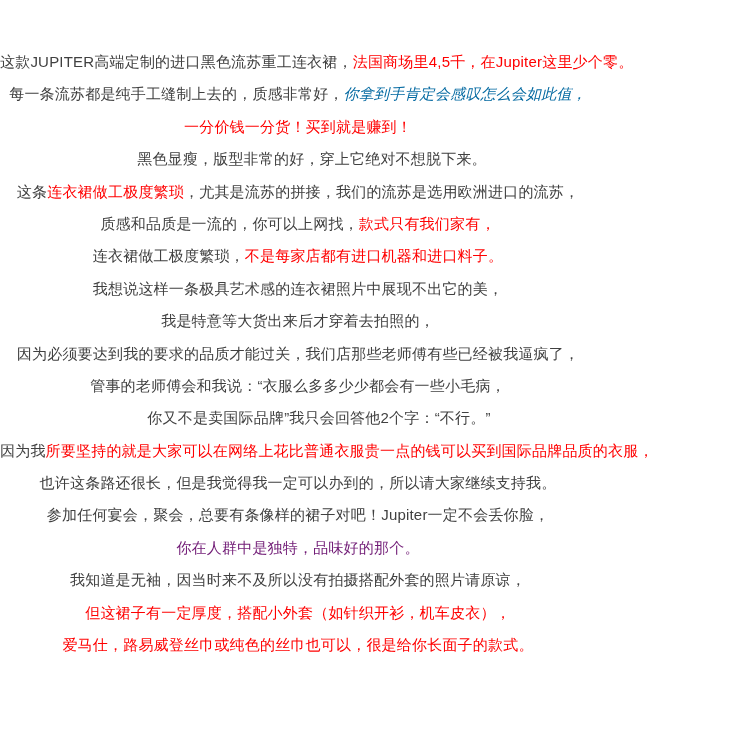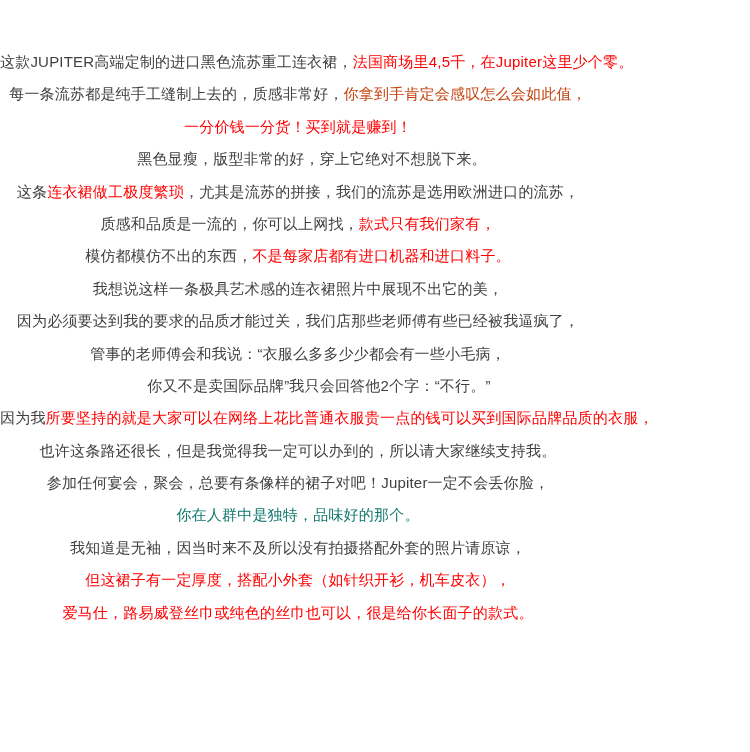--- a/index.html
+++ b/index.html
@@ -30,31 +30,32 @@
   .line {
     height: 32.4px;
   }
 </style>
 </head>
 <body>
 
 <div class="page">
   <div class="description">
       <div class="line"><span style="color: rgb(64, 64, 64);">这款JUPITER高端定制的进口黑色流苏重工连衣裙，</span><span style="color: rgb(255, 0, 0);">法国商场里4,5千，在Jupiter这里少个零。</span></div>
-      <div class="line"><span style="color: rgb(64, 64, 64);">每一条流苏都是纯手工缝制上去的，质感非常好，</span><span style="color: #c2410c;">你拿到手肯定会感叹怎么会如此值，</span></div>
+      <div class="line"><span style="color: rgb(64, 64, 64);">每一条流苏都是纯手工缝制上去的，质感非常好，</span><span style="color: #0369a1; font-style: italic;">你拿到手肯定会感叹怎么会如此值，</span></div>
       <div class="line"><span style="color: rgb(255, 0, 0);">一分价钱一分货！买到就是赚到！</span></div>
       <div class="line"><span style="color: rgb(64, 64, 64); margin-left: 28px;">黑色显瘦，版型非常的好，穿上它绝对不想脱下来。</span></div>
       <div class="line"><span style="color: rgb(64, 64, 64);">这条</span><span style="color: rgb(255, 0, 0);">连衣裙做工极度繁琐</span><span style="color: rgb(64, 64, 64);">，尤其是流苏的拼接，我们的流苏是选用欧洲进口的流苏，</span></div>
       <div class="line"><span style="color: rgb(64, 64, 64);">质感和品质是一流的，你可以上网找，</span><span style="color: rgb(255, 0, 0);">款式只有我们家有，</span></div>
-      <div class="line"><span style="color: rgb(64, 64, 64);">模仿都模仿不出的东西，</span><span style="color: rgb(255, 0, 0);">不是每家店都有进口机器和进口料子。</span></div>
+      <div class="line"><span style="color: rgb(64, 64, 64);">连衣裙做工极度繁琐，</span><span style="color: rgb(255, 0, 0);">不是每家店都有进口机器和进口料子。</span></div>
       <div class="line"><span style="color: rgb(64, 64, 64);">我想说这样一条极具艺术感的连衣裙照片中展现不出它的美，</span></div>
+      <div class="line"><span style="color: rgb(64, 64, 64);">我是特意等大货出来后才穿着去拍照的，</span></div>
       <div class="line"><span style="color: rgb(64, 64, 64);">因为必须要达到我的要求的品质才能过关，我们店那些老师傅有些已经被我逼疯了，</span></div>
       <div class="line"><span style="color: rgb(64, 64, 64);">管事的老师傅会和我说：“衣服么多多少少都会有一些小毛病，</span></div>
       <div class="line"><span style="color: rgb(64, 64, 64); margin-left: 42px;">你又不是卖国际品牌”我只会回答他2个字：“不行。”</span></div>
       <div class="line"><span style="color: rgb(64, 64, 64);">因为我</span><span style="color: rgb(255, 0, 0);">所要坚持的就是大家可以在网络上花比普通衣服贵一点的钱可以买到国际品牌品质的衣服，</span></div>
       <div class="line"><span style="color: rgb(64, 64, 64);">也许这条路还很长，但是我觉得我一定可以办到的，所以请大家继续支持我。</span></div>
       <div class="line"><span style="color: rgb(64, 64, 64);">参加任何宴会，聚会，总要有条像样的裙子对吧！Jupiter一定不会丢你脸，</span></div>
-      <div class="line"><span style="color: #0f766e;">你在人群中是独特，品味好的那个。</span></div>
+      <div class="line"><span style="color: #701a75;">你在人群中是独特，品味好的那个。</span></div>
       <div class="line"><span style="color: rgb(64, 64, 64); margin-top: 48px;">我知道是无袖，因当时来不及所以没有拍摄搭配外套的照片请原谅，</span></div>
       <div class="line"><span style="color: rgb(255, 0, 0);">但这裙子有一定厚度，搭配小外套（如针织开衫，机车皮衣），</span></div>
       <div class="line"><span style="color: rgb(255, 0, 0);">爱马仕，路易威登丝巾或纯色的丝巾也可以，很是给你长面子的款式。</span></div>
     </div>
 </div>
 
 </body></html>

